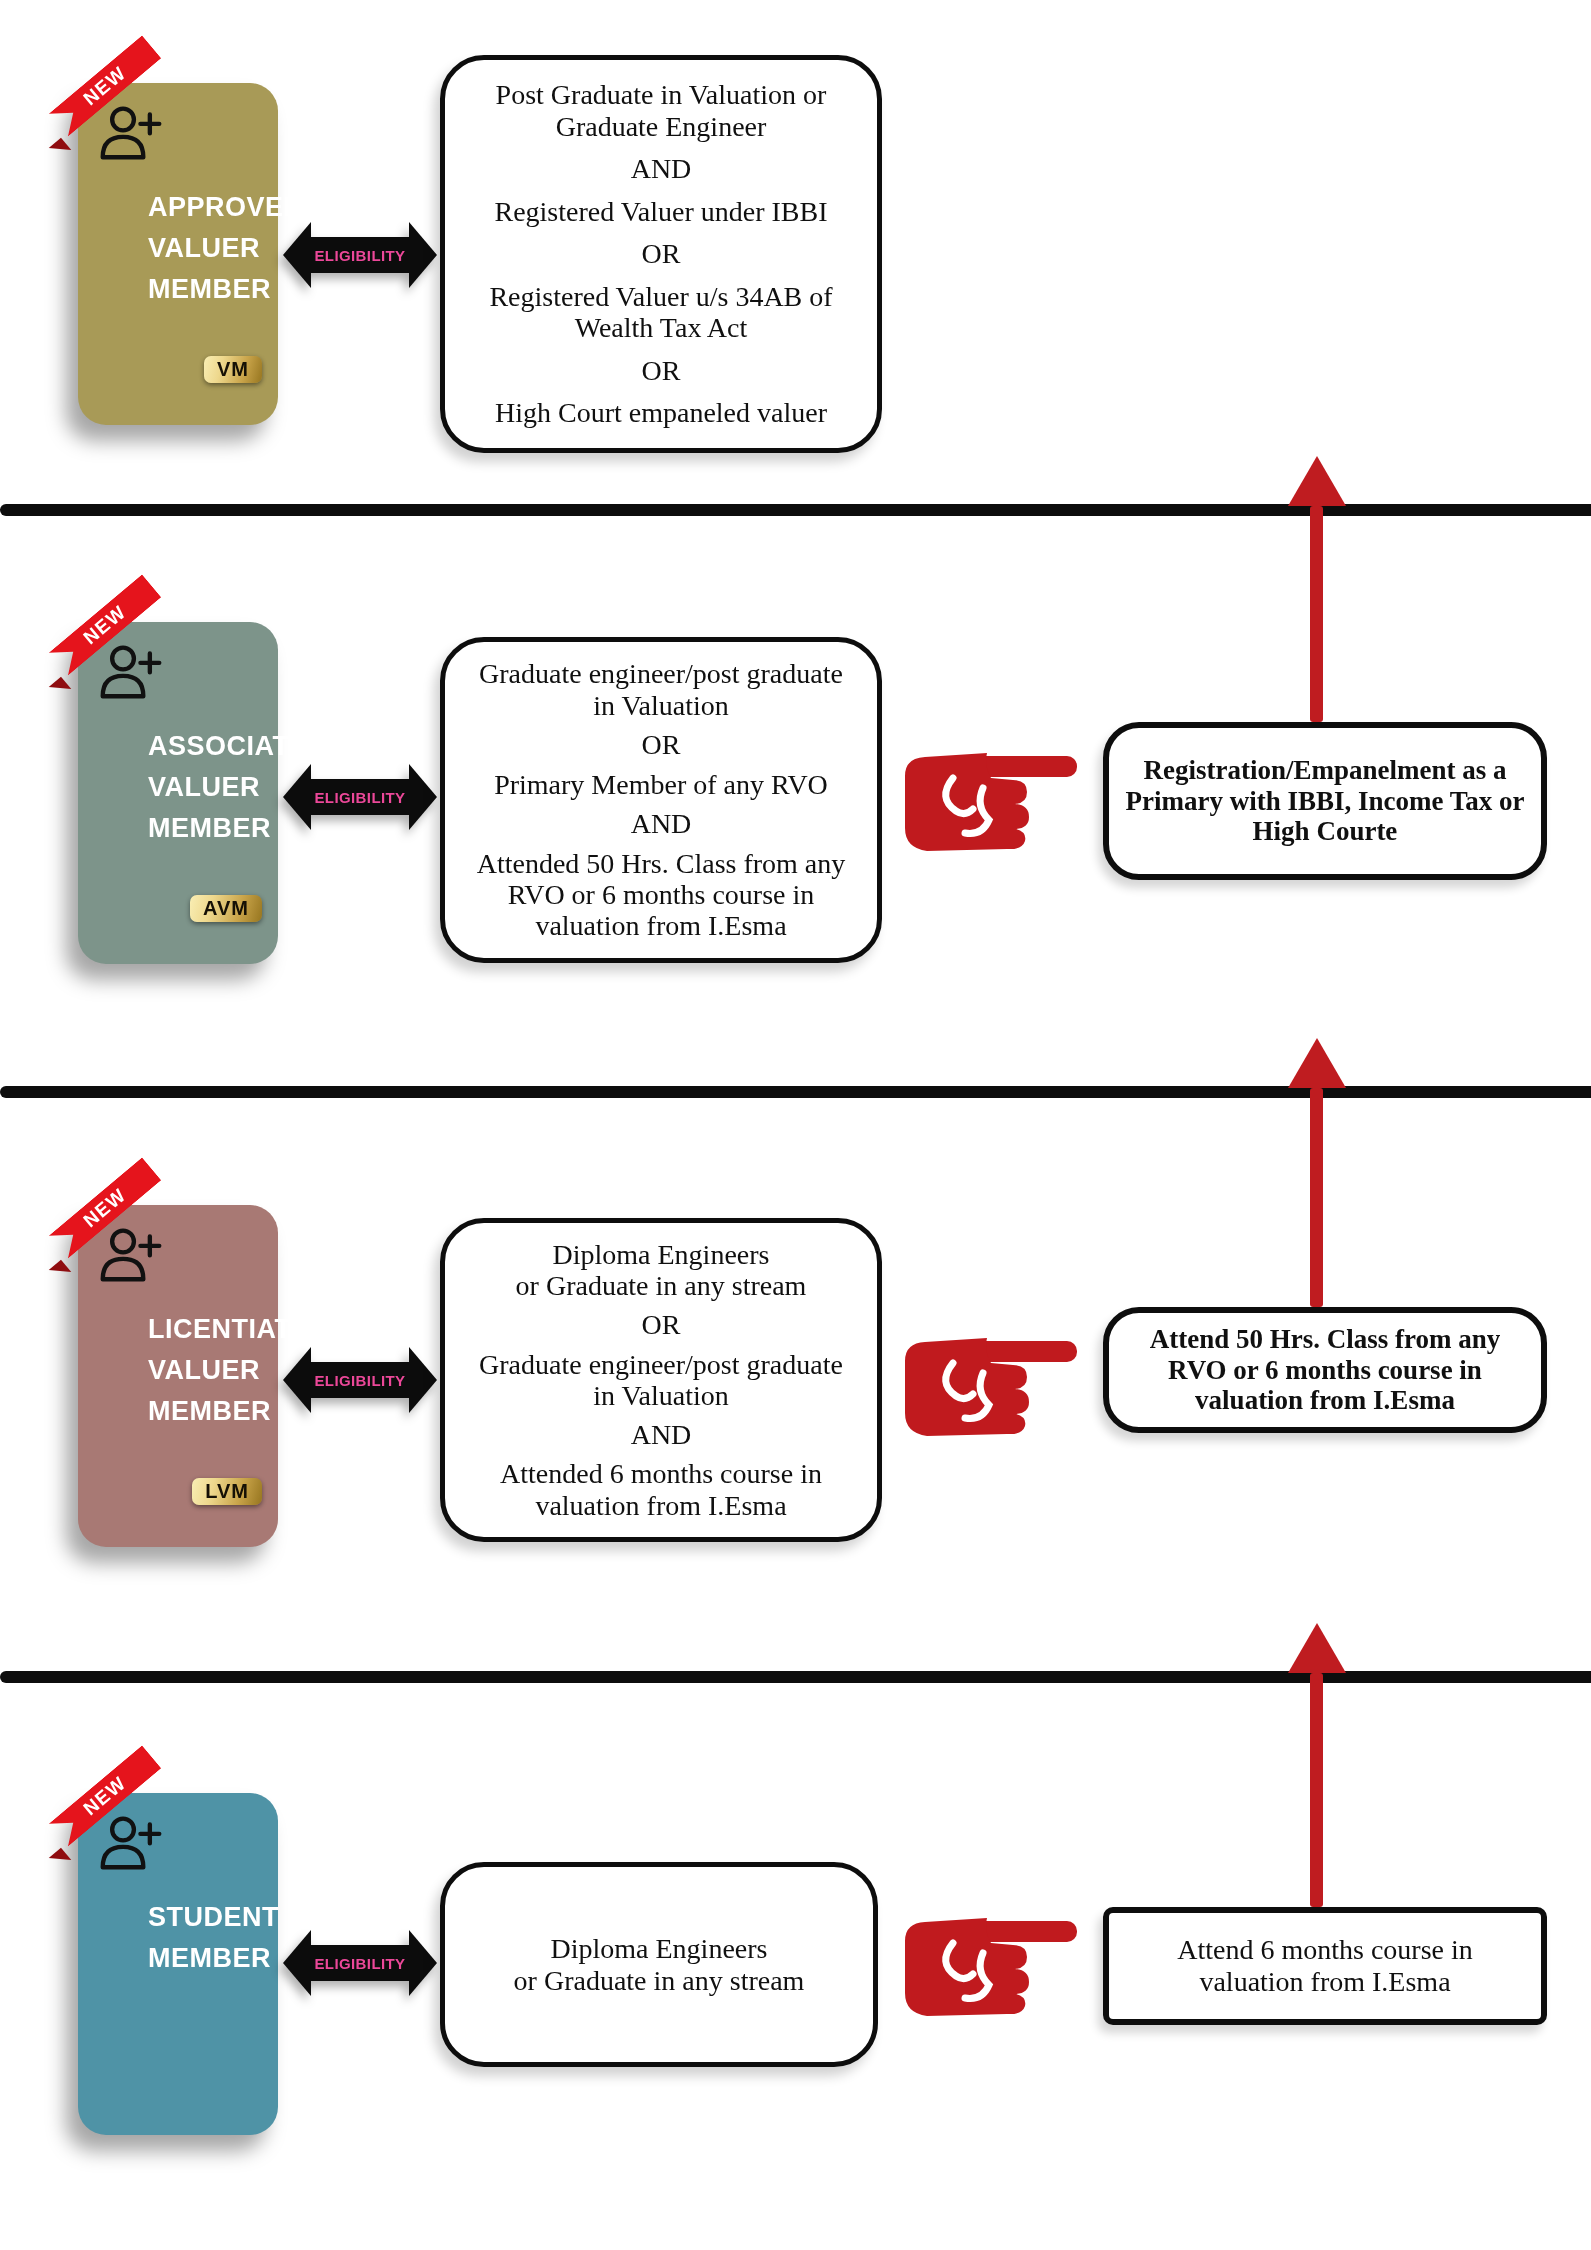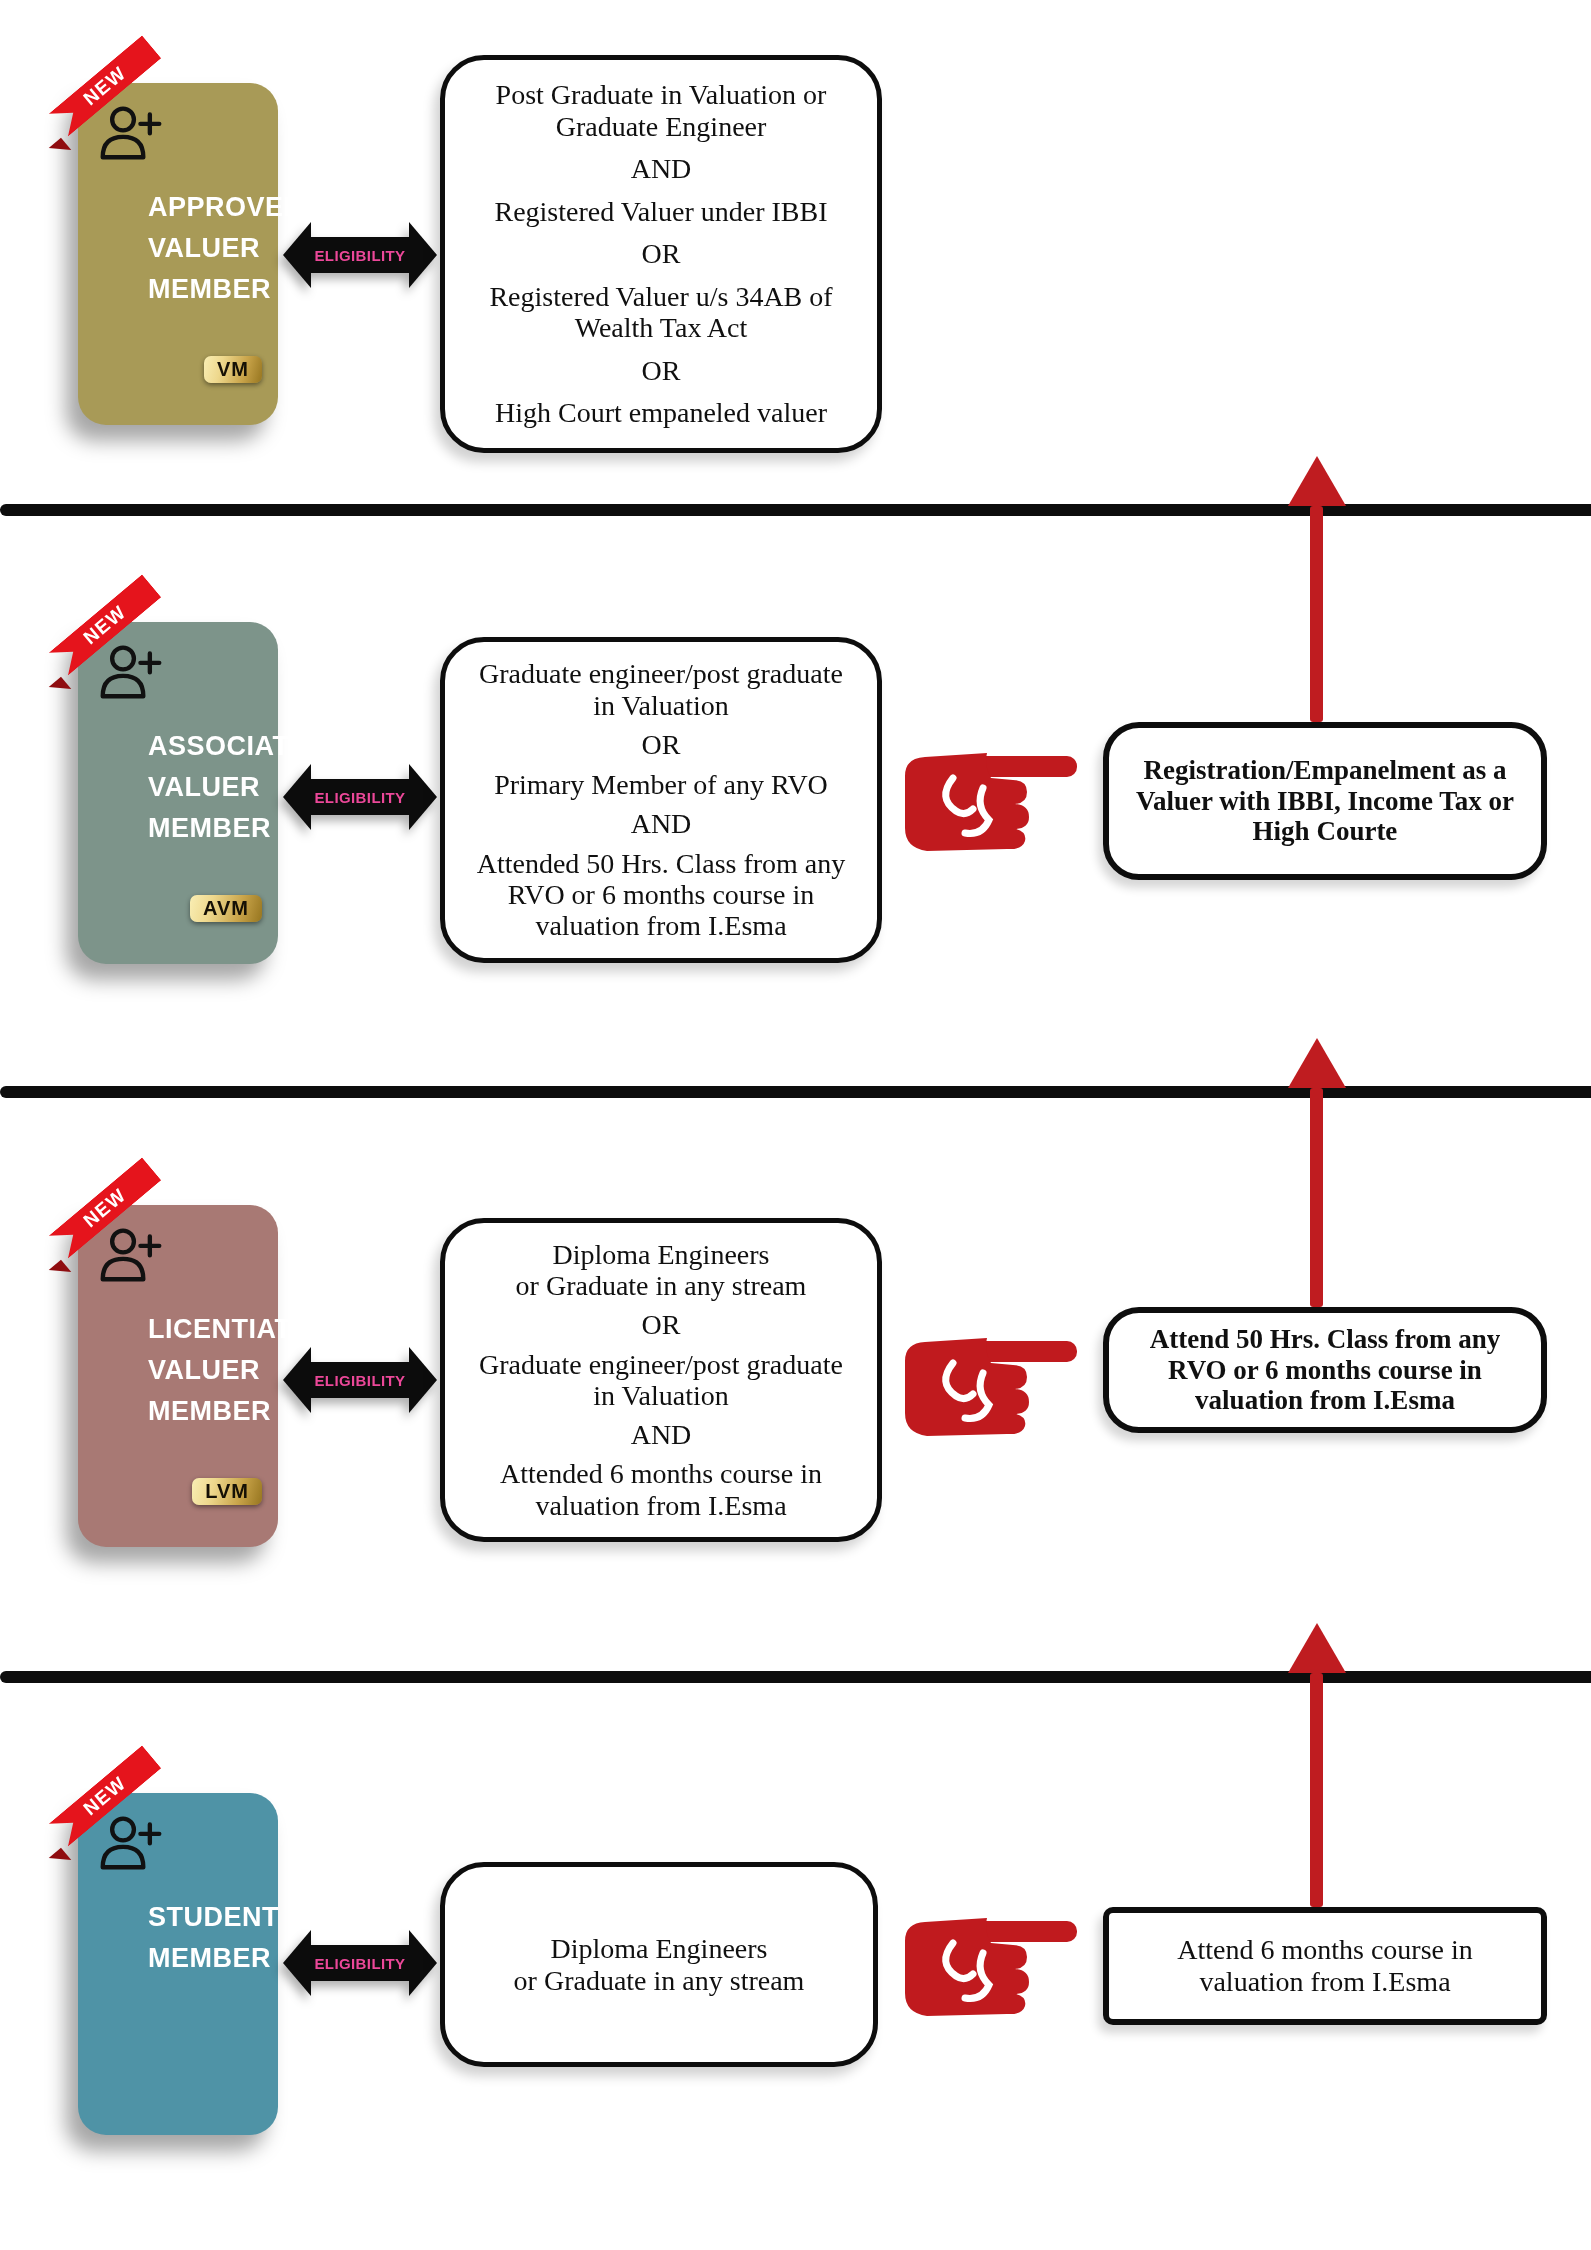--- a/index.html
+++ b/index.html
@@ -137,21 +137,21 @@
       <path d="M6 28 Q6 10 26 9 L88 5 Q85 18 92 30 L114 32 Q128 32 128 44 Q128 55 116 56 Q130 57 130 69 Q130 80 117 81 Q128 84 126 93 Q123 102 108 101 L28 103 Q6 100 6 80 Z"></path>
     </g>
     <g fill="none" stroke="#fff" stroke-width="7" stroke-linecap="round">
       <path d="M54 30 Q38 50 57 63 Q66 69 74 61"></path>
       <path d="M84 40 Q76 58 90 72 Q83 88 66 85"></path>
     </g>
   </svg>
 
   <div class="out-box" style="left:1103px;top:722px;width:444px;height:158px;">
     <p>Registration/Empanelment as a
-Valuer with IBBI, Income Tax or
+Primary with IBBI, Income Tax or
 High Courte</p>
   </div>
 
   <div class="arrow-stem" style="left:1310px;top:506px;height:216px;"></div>
   <div class="arrow-head" style="left:1288px;top:456px;"></div>
 
   <div class="divider" style="top:1086px;"></div>
 
   <div class="card" style="left: 78px; top: 1205px; background: rgb(168, 121, 116);">
     <div class="ribbon-fold"></div>

